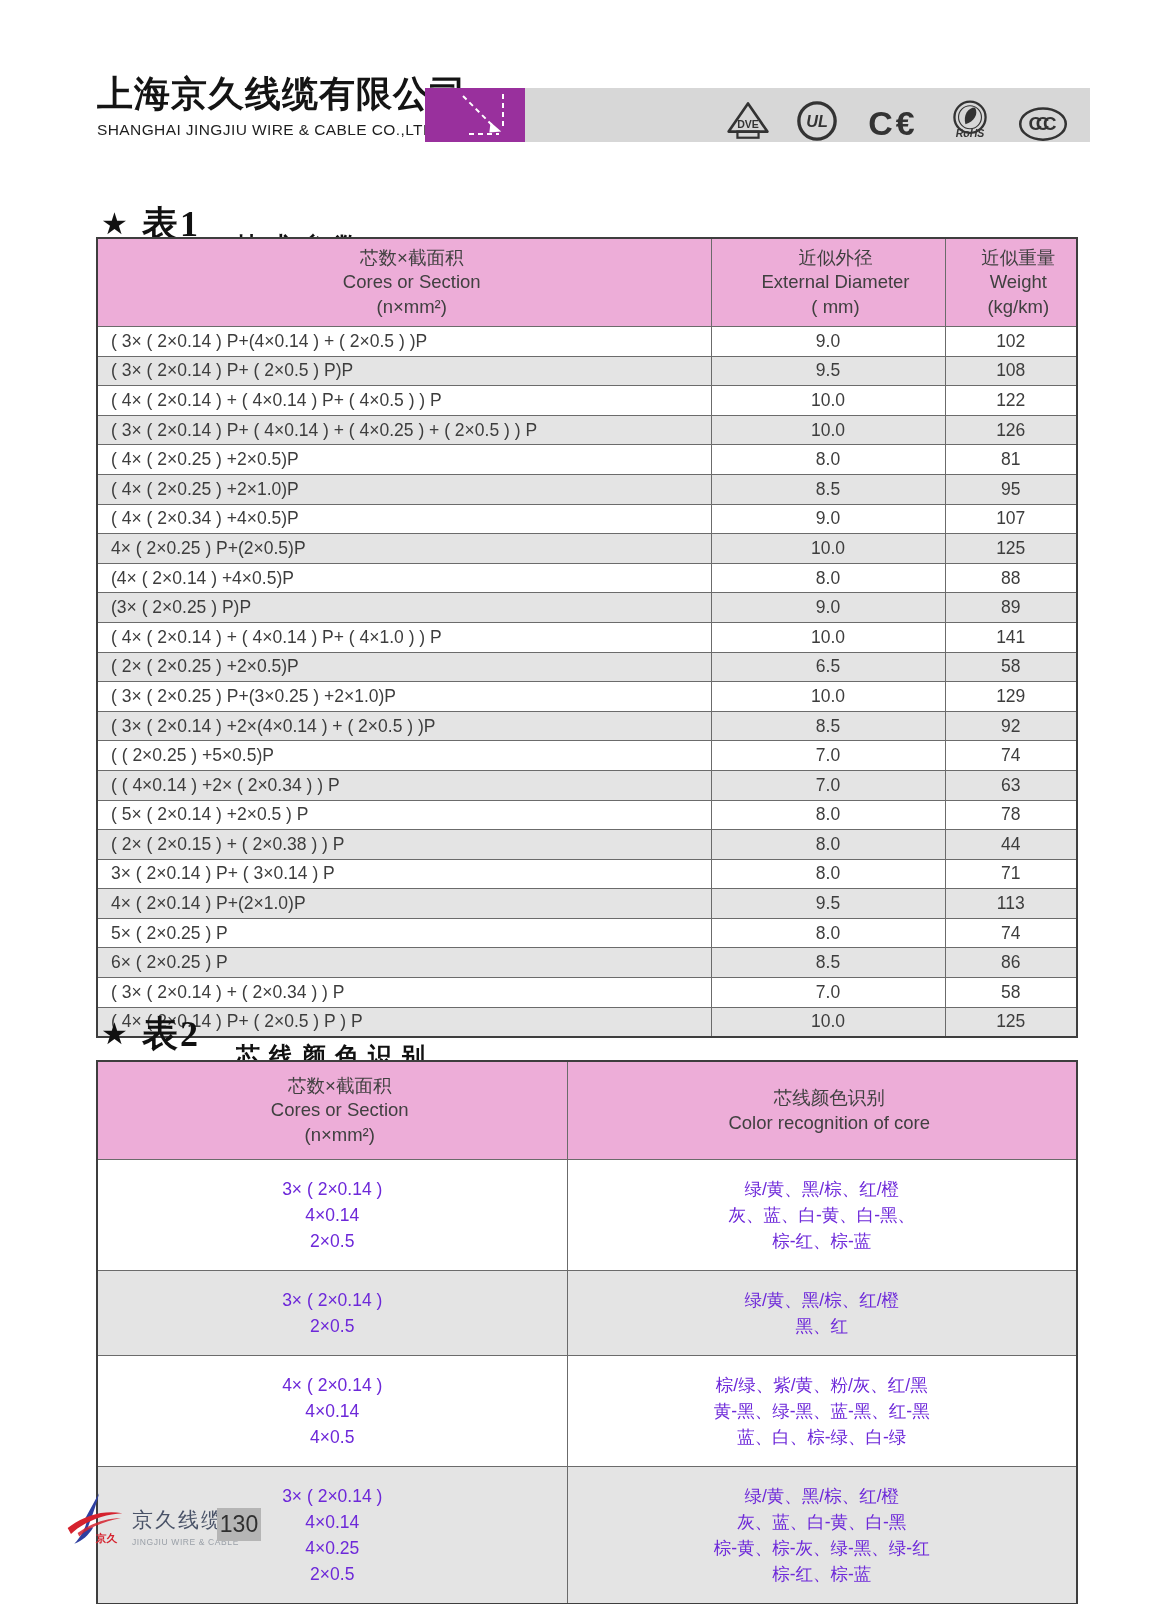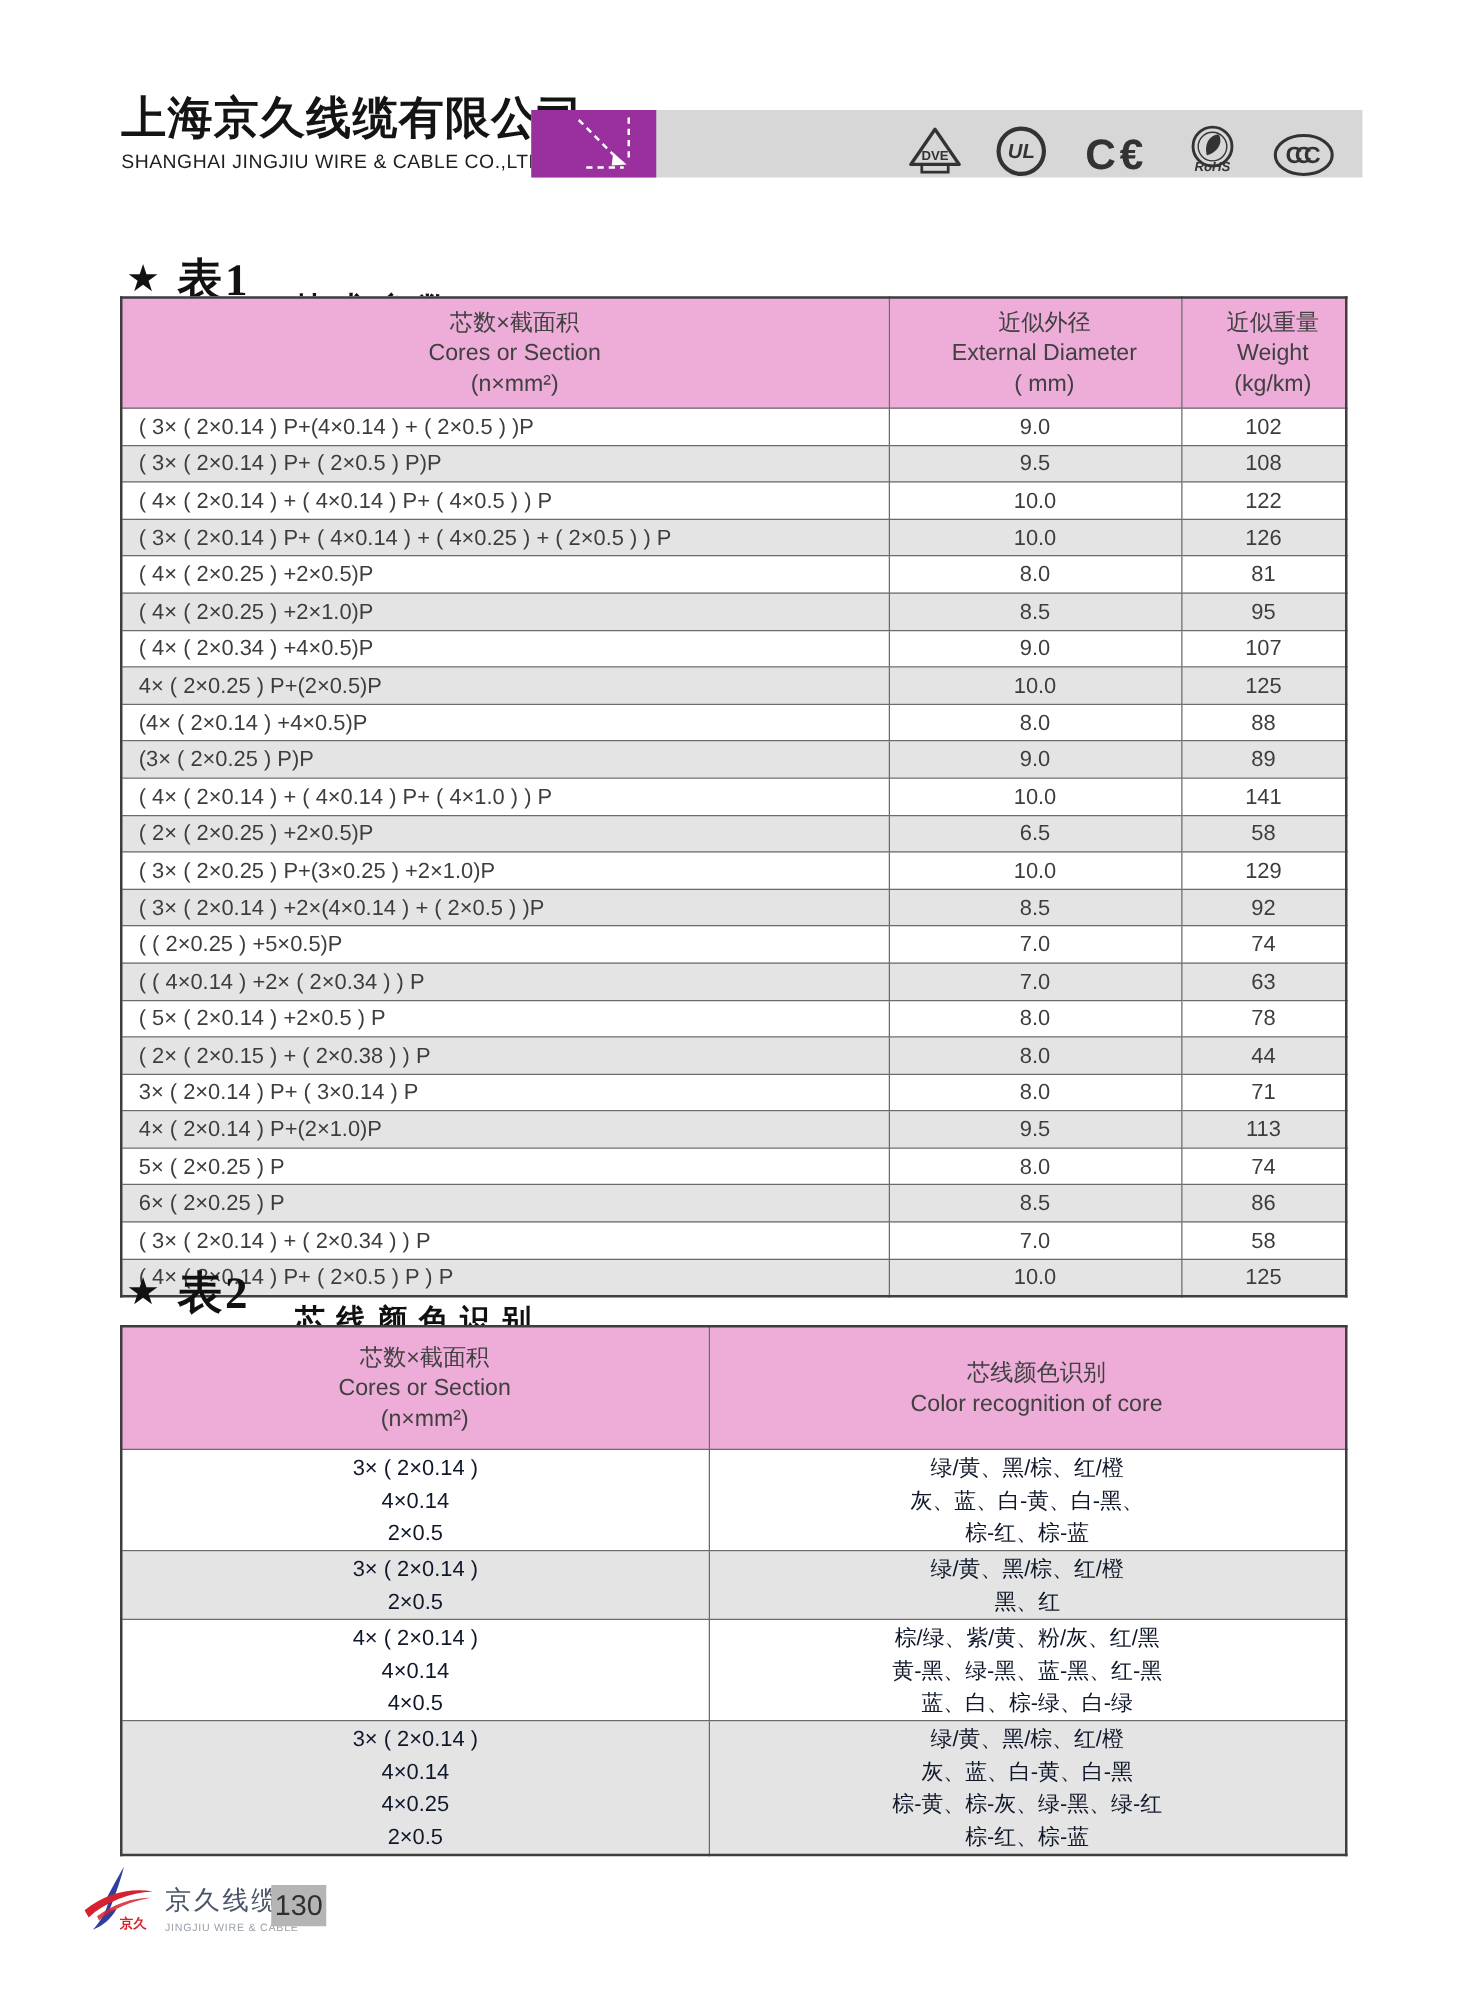--- a/index.html
+++ b/index.html
@@ -35,21 +35,21 @@
   table.data th,table.data td{border:1px solid var(--line);}
   table.data{border:2px solid var(--frame);}
   thead th{background:var(--pink);font-weight:normal;color:#404040;vertical-align:middle;padding-left:16px;}
   thead th div{line-height:1.32;font-size:18.5px;}
   #table1 thead th{height:85px;}
   #table2 thead th{height:95px;}
   #table1 tbody td{height:26.6px;font-size:17.5px;color:#3d3d3d;}
   #table1 td.cell-spec{text-align:left;padding-left:13px;}
   #table1 td.cell-dia,#table1 td.cell-wt{text-align:center;}
   tbody tr.alt td{background:var(--rowgray);}
-  #table2 tbody td{font-size:17.5px;color:#0f172a;text-align:center;vertical-align:middle;padding:1px 0;}
+  #table2 tbody td{font-size:17.5px;color:#6d28d9;text-align:center;vertical-align:middle;padding:16px 0;}
   #table2 tbody td div{line-height:26px;}
 
   
   .footer-logo-mark{position:absolute;left:66px;top:1490px;}
   .footer-text{position:absolute;left:132px;top:1506px;}
   .footer-cn{font-size:21px;font-weight:normal;color:#4a5368;letter-spacing:2px;}
   .footer-en{font-size:8.5px;color:#9aa0a8;letter-spacing:.6px;margin-top:3px;}
   .page-box{position:absolute;left:217px;top:1508px;width:44px;height:33px;background:#b5b5b5;display:flex;align-items:center;justify-content:center;}
   .page-num{font-size:23px;color:#2f2f2f;}
 </style>

